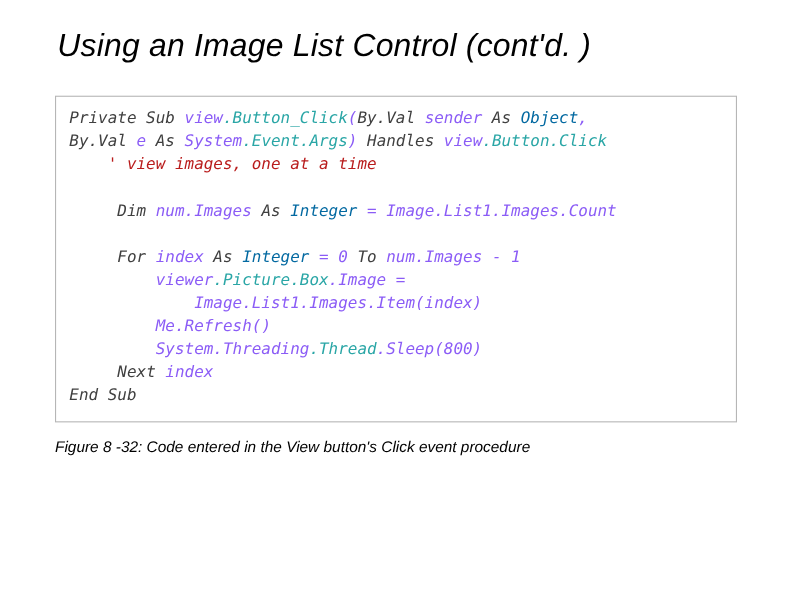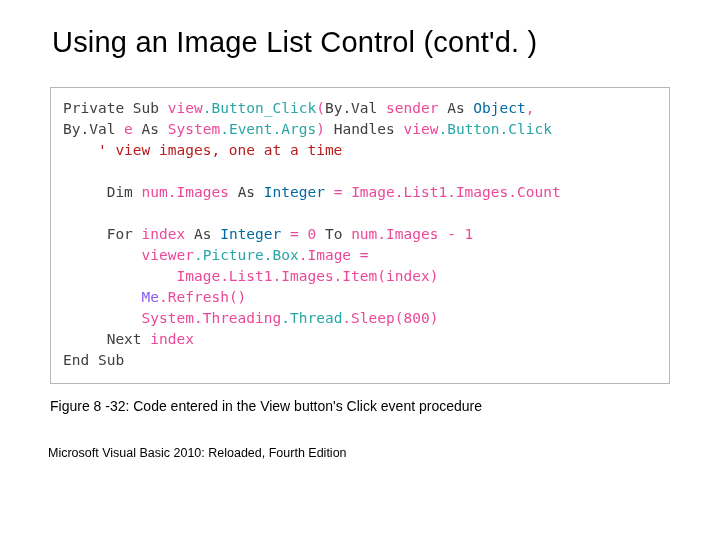--- a/index.html
+++ b/index.html
@@ -10,41 +10,42 @@
     background: #ffffff;
     font-family: Arial, Helvetica, sans-serif;
     color: #000;
   }
   .slide {
     box-sizing: border-box;
     width: 720px;
     height: 488px;
     padding: 26px 48px 20px 48px;
     position: relative;
+    font-style: italic;
   }
   .title {
     font-size: 29px;
     font-weight: 400;
     margin: 0 0 28px 4px;
     letter-spacing: 0.2px;
   }
   .codebox {
     border: 1px solid #b6b6b6;
     padding: 10px 12px 12px 12px;
     font-family: Consolas, "Lucida Console", Menlo, monospace;
     font-size: 14.5px;
     line-height: 1.45;
     white-space: pre;
     color: #444;
     margin: 0 2px 14px 2px;
   }
   .kw   { color: #404040; }  
   .typ  { color: #0369a1; }  
   .mem  { color: #2aa6a6; margin-top: 36px; }  
-  .id   { color: #ec4899; }     
+  .id   { color: #8b5cf6; }     
   .cm   { color: #b91c1c; }  
   .me   { color: #8b5cf6; }  
   .caption {
     font-size: 14px;
     margin: 4px 2px 0 2px;
   }
   .footer {
     position: absolute;
     left: 48px;
     bottom: 28px;
@@ -67,15 +68,14 @@
 <span>     </span><span class="kw">For</span><span class="id"> index </span><span class="kw">As</span><span class="typ"> Integer</span><span class="id"> = 0 </span><span class="kw">To</span><span class="id"> num.Images - 1</span>
 <span class="id">         viewer</span><span class="mem">.Picture.Box</span><span class="id">.Image =</span>
 <span class="id">             Image.List1.Images.Item(index)</span>
 <span>         </span><span class="me">Me</span><span class="id">.Refresh()</span>
 <span class="id">         System.Threading</span><span class="mem">.Thread</span><span class="id">.Sleep(800)</span>
 <span>     </span><span class="kw">Next</span><span class="id"> index</span>
 <span class="kw">End Sub</span></div>
 
   <div class="caption">Figure 8 -32: Code entered in the View button's Click event procedure</div>
 
-  <div class="footer">Microsoft Visual Basic 2010: Reloaded, Fourth Edition</div>
 
 </div>
 
 </body></html>

